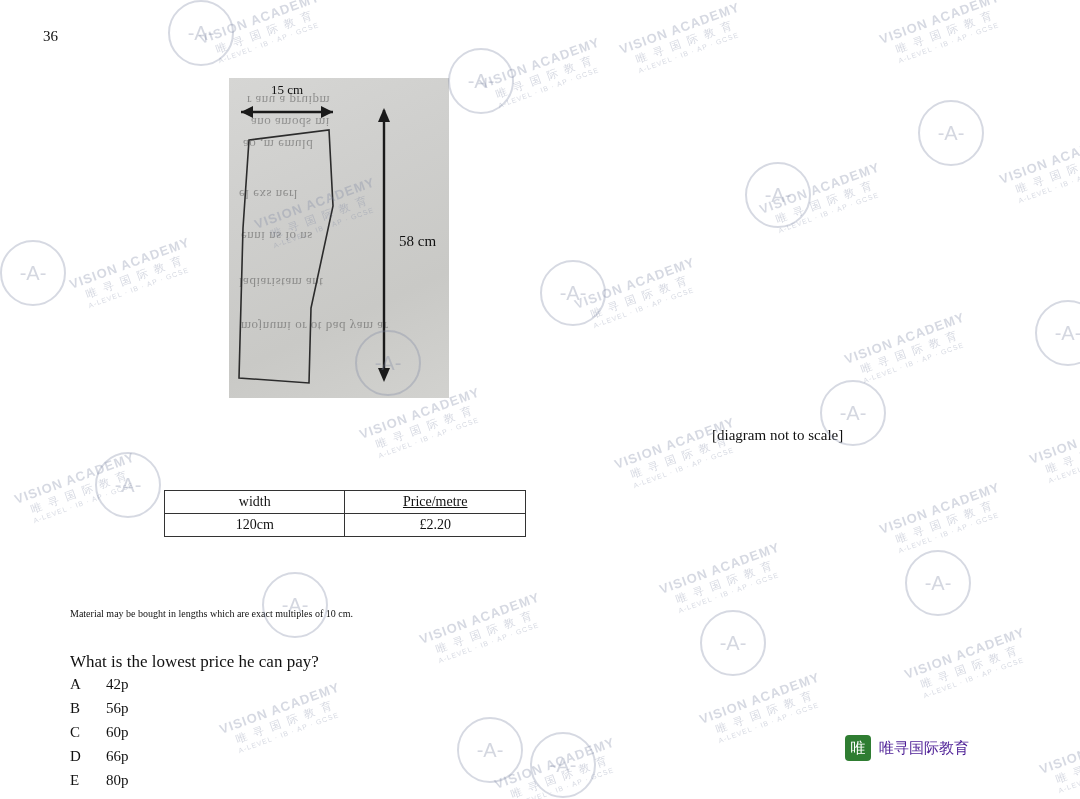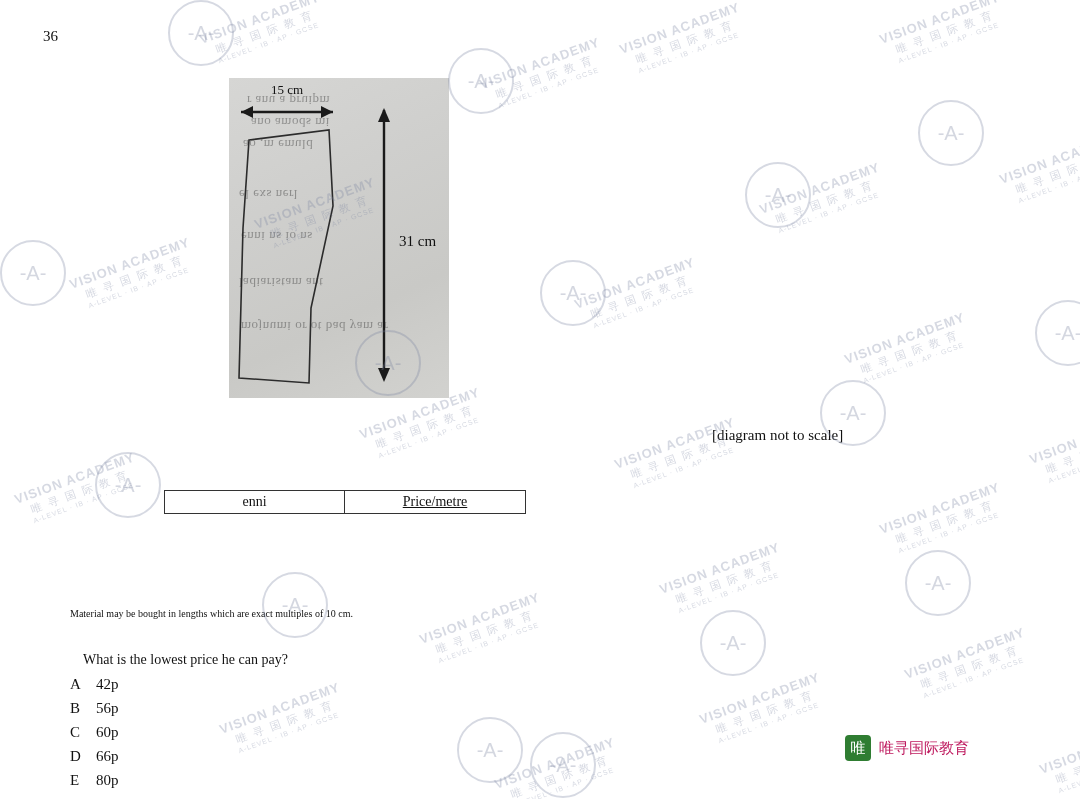--- a/index.html
+++ b/index.html
@@ -122,29 +122,29 @@
 
   .para3 {
     position: absolute;
     left: 70px;
     top: 608px;
     width: 600px;
     font-size: 10px;
   }
   .question-line {
     position: absolute;
-    left: 83px;
+    left: 70px;
     top: 652px;
-    font-size: 14px;
+    font-size: 17px;
   }
 
   .options { position: absolute; left: 70px; top: 676px; font-size: 15px; }
   .opt { position: relative; height: 24px; }
   .opt .lbl { position: absolute; left: 0; }
-  .opt .val { position: absolute; left: 26px; }
+  .opt .val { position: absolute; left: 36px; }
 
   
   .wm {
     position: absolute;
     pointer-events: none;
     color: rgba(120,130,160,0.30);
     font-family: "Liberation Sans", sans-serif;
     white-space: nowrap;
     text-align: center;
     transform-origin: center center;
@@ -177,21 +177,21 @@
     width: 26px; height: 26px;
     border-radius: 4px;
     background: #2f7d32;
     display: flex; align-items: center; justify-content: center;
     color: #fff; font-size: 15px;
     font-family: "Liberation Sans", sans-serif;
   }
   .brand .name {
     font-family: "Liberation Sans", sans-serif;
     font-size: 15px;
-    color: #be185d;
+    color: #4c1d95;
   }
 </style>
 </head>
 <body>
 
 <div id="page">
 
   <div class="q-number">36</div>
 
   <div class="photo">
@@ -211,33 +211,37 @@
       <polygon points="12,34 24,28 24,40" fill="#1a1a1a"></polygon>
       <polygon points="104,34 92,28 92,40" fill="#1a1a1a"></polygon>
 
       <line x1="155" y1="32" x2="155" y2="300" stroke="#1a1a1a" stroke-width="2.4"></line>
       <polygon points="155,30 149,44 161,44" fill="#1a1a1a"></polygon>
       <polygon points="155,304 149,290 161,290" fill="#1a1a1a"></polygon>
     </svg>
   </div>
 
   <div class="dim-15">15 cm</div>
-  <div class="dim-38">31 cm</div>
+  <div class="dim-38">58 cm</div>
 
   <div class="note-scale">[diagram not to scale]</div>
 
 
   <table class="price">
     <thead>
       <tr>
-        <th class="c1">enni</th>
+        <th class="c1">width</th>
         <th class="c2">Price/metre</th>
       </tr>
     </thead>
     <tbody>
+      <tr>
+        <td>120cm</td>
+        <td>£2.20</td>
+      </tr>
     </tbody>
   </table>
 
   <div class="para3">Material may be bought in lengths which are exact multiples of 10 cm.</div>
   <div class="question-line">What is the lowest price he can pay?</div>
 
   <div class="options">
     <div class="opt">
       <span class="lbl">A</span>
       <span class="val">42p</span>

